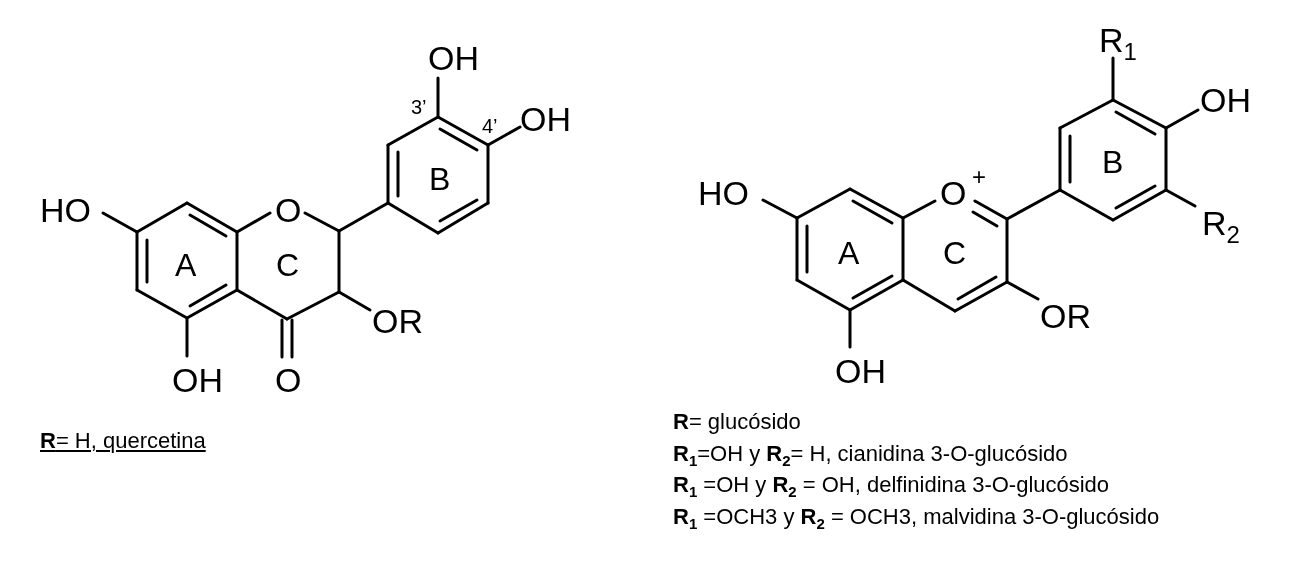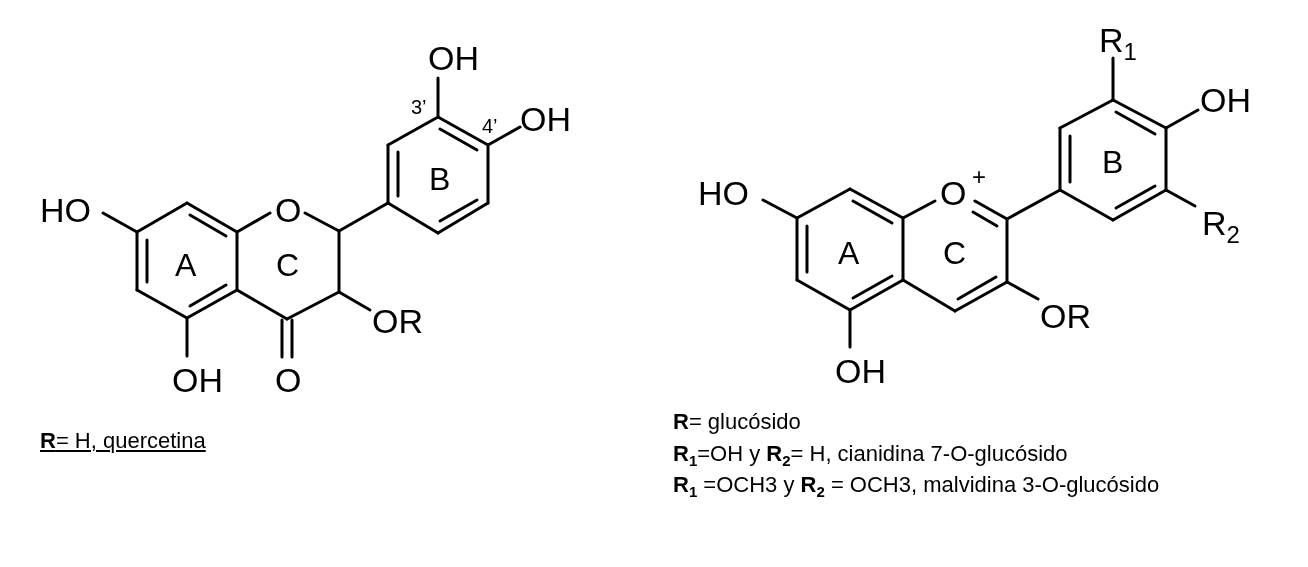--- a/index.html
+++ b/index.html
@@ -141,15 +141,16 @@
     <text class="ring" x="1102" y="173">B</text>
   </g>
 </svg>
 
 <div class="caption" style="left:40px; top:425px;text-decoration:underline;">
   <span class="line"><b>R</b><span>= H, quercetina</span></span>
 </div>
 
 <div class="caption" style="left:673px; top:406px;">
   <span class="line"><b>R</b><span>= glucósido</span></span>
-  <span class="line"><b>R</b><sub>1</sub><span>=OH y </span><b>R</b><sub>2</sub><span>= H, cianidina 7-O-glucósido</span></span>
+  <span class="line"><b>R</b><sub>1</sub><span>=OH y </span><b>R</b><sub>2</sub><span>= H, cianidina 3-O-glucósido</span></span>
+  <span class="line"><b>R</b><sub>1</sub><span style="white-space:pre"> =OH y </span><b>R</b><sub>2</sub><span style="white-space:pre"> = OH, delfinidina 3-O-glucósido</span></span>
   <span class="line"><b>R</b><sub>1</sub><span style="white-space:pre"> =OCH3 y </span><b>R</b><sub>2</sub><span style="white-space:pre"> = OCH3, malvidina 3-O-glucósido</span></span>
 </div>
 
 </body></html>

